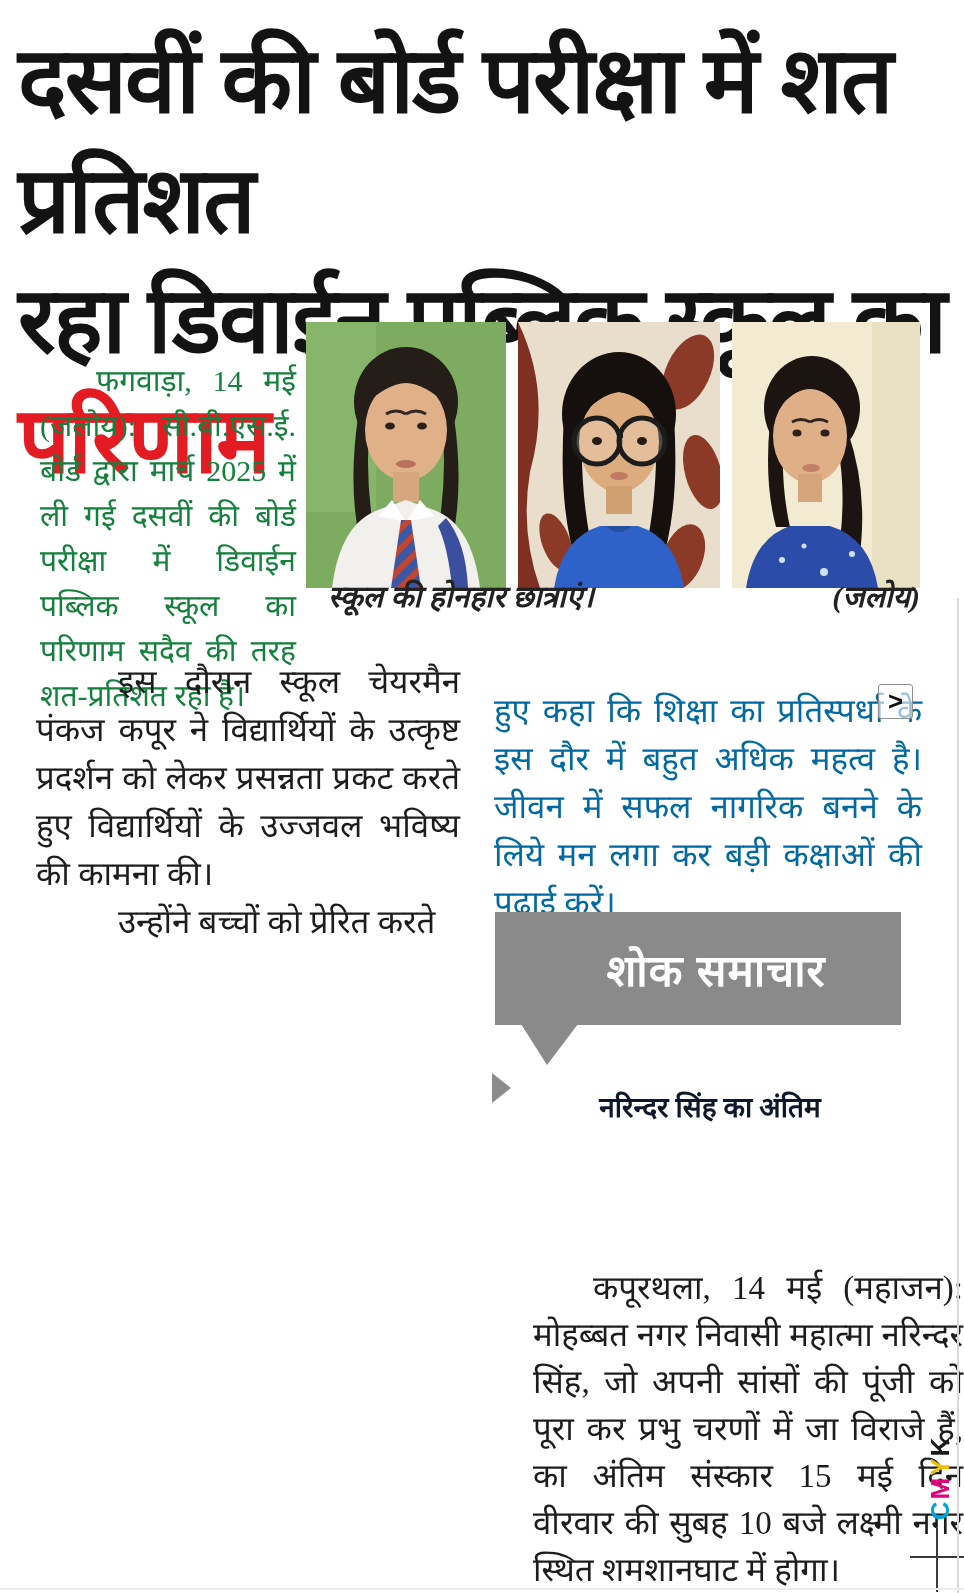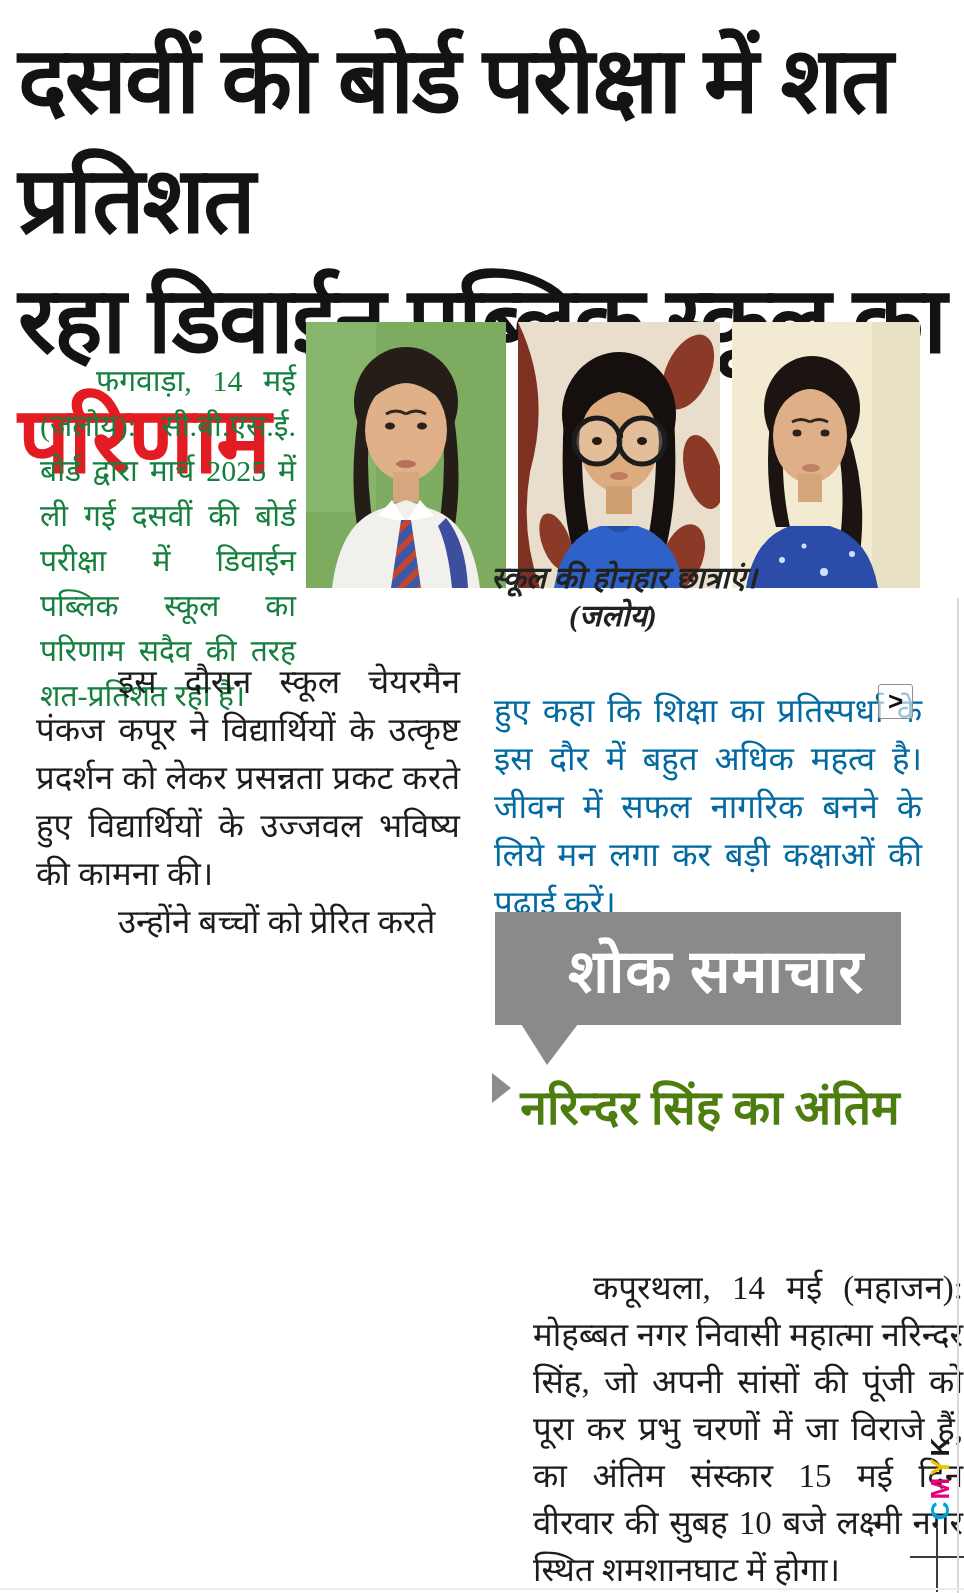--- a/index.html
+++ b/index.html
@@ -16,23 +16,23 @@
   }
   .headline .hl-red{color:#e31b22;}
   
   .photo-strip{
     position:absolute;left:306px;top:322px;width:614px;height:266px;
     display:flex;gap:12px;
   }
   .photo{height:266px;overflow:hidden;flex:none;}
   .photo svg{display:block;}
   .caption-row{
-    position:absolute;left:306px;top:559px;width:614px;height:40px;
-    display:flex;justify-content:space-between;align-items:center;
-    font-style:italic;font-weight:bold;font-size:30px;line-height:38px;color:#222;flex-direction:column;
+    position:absolute;left:306px;top:578px;width:614px;height:40px;
+    display:flex;justify-content:space-between;align-items:flex-start;
+    font-style:italic;font-weight:bold;font-size:30px;line-height:38px;color:#222;
   }
   .caption-row .caption{padding-left:22px;}
   
   .dateline{
     position:absolute;left:40px;top:328px;width:256px;
     font-size:30px;line-height:45px;text-align:justify;text-indent:56px;color:#15803d;
   }
   .left-col{
     position:absolute;left:36px;top:658px;width:424px;
     font-size:33px;line-height:48px;text-align:justify;color:#1c1c1c;
@@ -51,35 +51,35 @@
     display:flex;align-items:center;justify-content:center;
     font-family:"Liberation Sans","DejaVu Sans",sans-serif;
     font-size:26px;font-weight:bold;color:#111;z-index:5;cursor:pointer;
   }
   
   .obit-banner{
     position:absolute;left:495px;top:912px;width:406px;height:113px;
     background:#8a8a8a;display:flex;align-items:center;justify-content:center;
     padding-left:36px;box-sizing:border-box;
     font-family:"Liberation Sans","DejaVu Sans",sans-serif;
-    font-weight:800;font-size:60px;color:#ffffff;letter-spacing:1px;
+    font-weight:800;font-size:44px;color:#ffffff;letter-spacing:1px;
   }
   .obit-banner-tail{
     position:absolute;left:521px;top:1024px;width:0;height:0;
     border-left:26px solid transparent;border-right:31px solid transparent;
     border-top:41px solid #8a8a8a;
   }
   .obit-bullet{
     position:absolute;left:492px;top:1073px;width:0;height:0;
     border-top:15px solid transparent;border-bottom:15px solid transparent;
     border-left:19px solid #8c8c8c;
   }
   .obit-headline{
     position:absolute;left:500px;top:1068px;width:420px;
-    text-align:center;font-weight:bold;font-size:48px;line-height:80px;color:#4d7c0f;
+    text-align:center;font-weight:bold;font-size:28px;line-height:80px;color:#0f172a;
   }
   .obit-body{
     position:absolute;left:494px;top:1232px;width:430px;
     font-size:33px;line-height:47px;text-align:justify;text-indent:60px;color:#1c1c1c;margin-left:39px;
   }
   
   .cmyk{
     position:absolute;left:878px;top:1464px;width:124px;height:30px;
     transform:rotate(-90deg);transform-origin:center;
     display:flex;justify-content:center;gap:2px;

